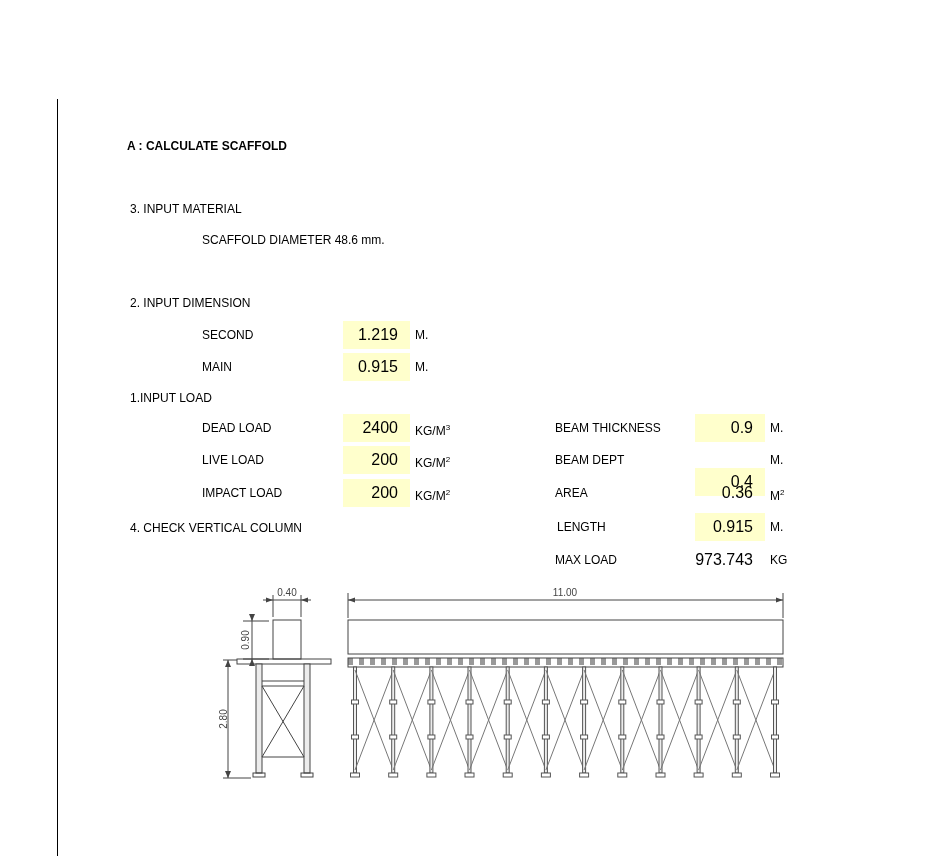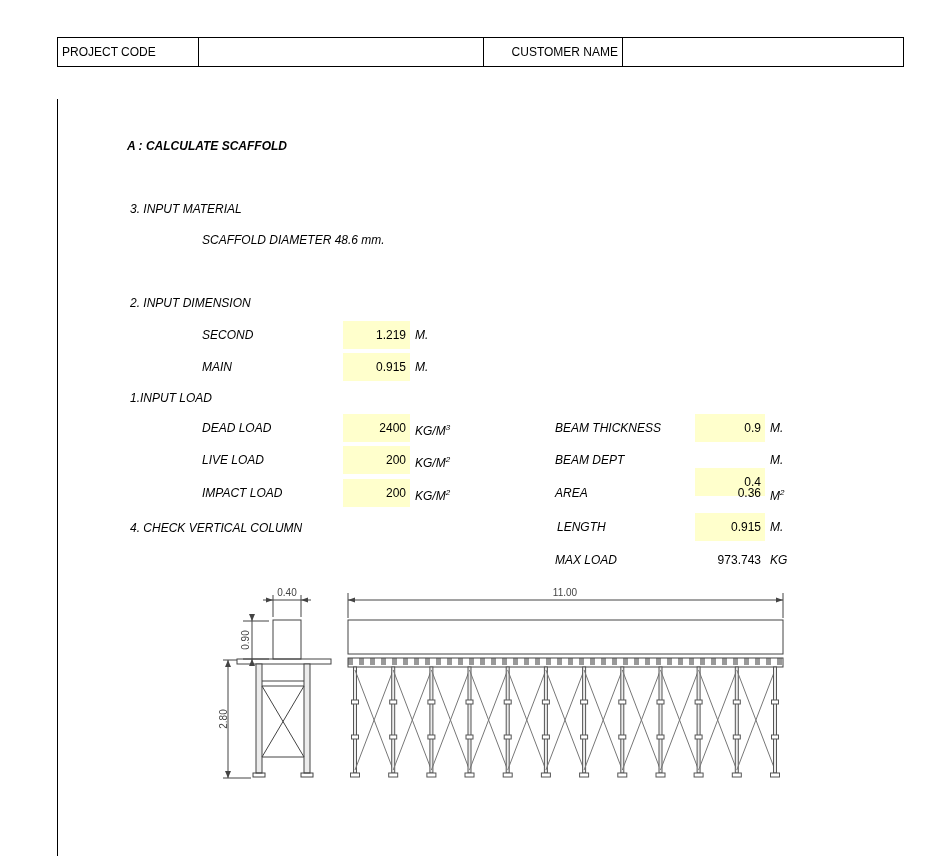--- a/index.html
+++ b/index.html
@@ -9,23 +9,23 @@
 
   
   .hdr-table { position:absolute; left:57px; top:37px; border-collapse:collapse; table-layout:fixed; }
   .hdr-table td { border:1px solid #000; font-size:12px; padding:0 4px; white-space:nowrap; overflow:hidden; vertical-align:middle; }
   .hdr-table .c { text-align:center; }
   .hdr-table .r { text-align:right; }
 
   .left-border { position:absolute; left:57px; top:99px; width:1px; height:757px; background:#000; }
 
   .abs { position:absolute; white-space:nowrap; }
-  .txt { font-size:12px; line-height:14px;font-style:italic; }
+  .txt { font-size:12px; line-height:14px; }
   .bold { font-weight:bold; }
-  .val { height:28px; line-height:28px; font-size:12px; text-align:right; padding-right:4px; background:var(--hl,#ffffcc); }
+  .val { height:28px; line-height:28px; font-size:16px; text-align:right; padding-right:12px; background:var(--hl,#ffffcc); }
   .val.plain { background:transparent; }
   sup { font-size:8px; }
 
   
   svg text { font-size:10px; fill:#444; stroke:none; font-family:"Liberation Sans", sans-serif; }
   .post { fill:#ececec; stroke:#555; stroke-width:1; }
   .brace { stroke:#777; stroke-width:1; }
   .foot, .coupler { fill:#ffffff; stroke:#555; stroke-width:1; }
 </style>
 </head>
@@ -38,26 +38,20 @@
       <col style="width:141px">
         <col style="width:141px">
         <col style="width:65px">
         <col style="width:79px">
       <col style="width:139px">
         <col style="width:148px">
         <col style="width:63px">
         <col style="width:70px">
     </colgroup>
     <tbody>
-        <tr style="height:29px">
-      <td>PROJECT CODE</td>
-      <td colspan="3"></td>
-      <td class="r">CUSTOMER NAME</td>
-      <td colspan="3"></td>
-    </tr>
   </tbody>
     </table>
 
   <div class="left-border"></div>
 
   <span class="abs txt bold" style="left:127px;top:139px">A : CALCULATE SCAFFOLD</span>
   <span class="abs txt" style="left:130px;top:202px">3. INPUT MATERIAL</span>
   <span class="abs txt" style="left:202px;top:233px">SCAFFOLD DIAMETER 48.6 mm.</span>
   <span class="abs txt" style="left:130px;top:296px">2. INPUT DIMENSION</span>
   <span class="abs txt" style="left:130px;top:391px">1.INPUT LOAD</span>

